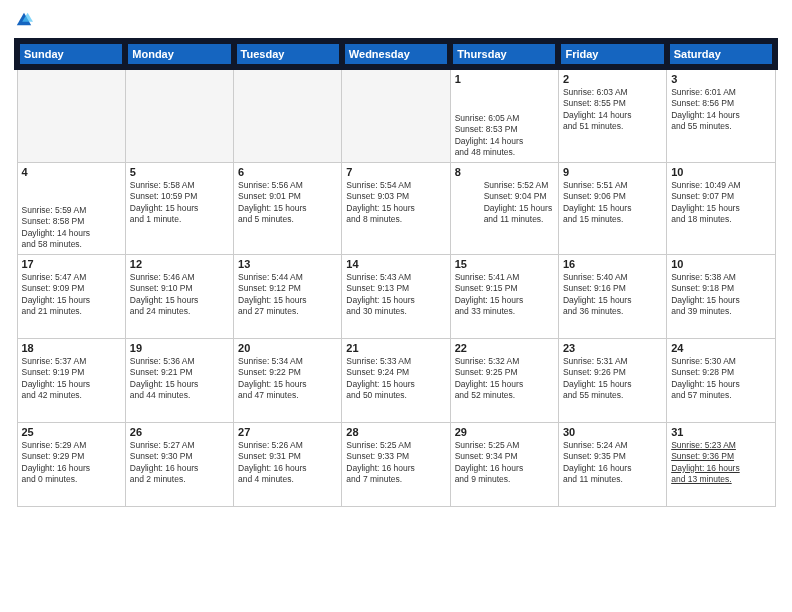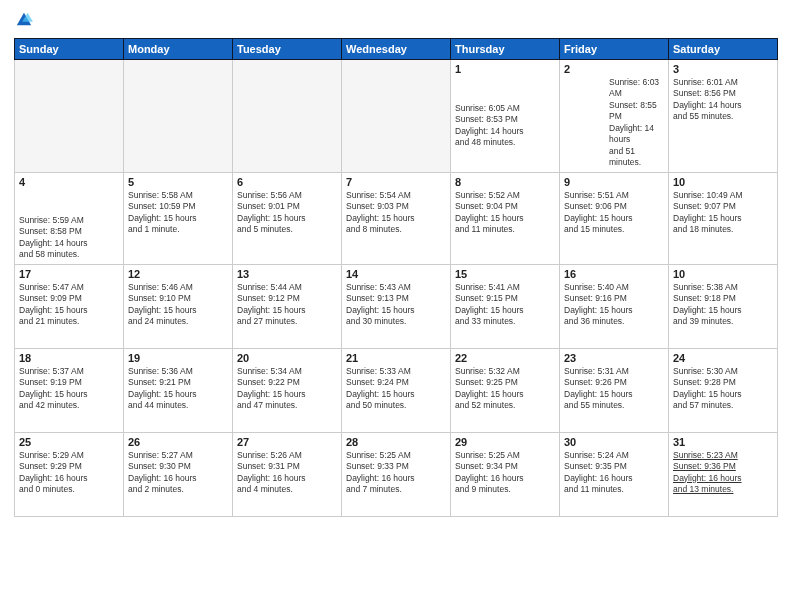--- a/index.html
+++ b/index.html
@@ -55,21 +55,21 @@
       border-collapse: collapse;
       table-layout: fixed;
     }
     .calendar th {
       background-color: #1565c0;
       color: #fff;
       font-size: 11px;
       font-weight: bold;
       padding: 4px 4px;
       text-align: left;
-      border: 1px solid #0f172a;
+      border: 6px solid #0f172a;
     }
     .calendar td {
       border: 1px solid #ccc;
       vertical-align: top;
       padding: 3px 4px;
       font-size: 9px;
       color: #333;
       height: 84px;
       background: #fff;
     }
@@ -136,21 +136,21 @@
           <td class="empty"></td>
           <td>
             <div class="day-number">1</div>
             <div class="cell-text" style="white-space: pre-line; margin-top: 28px;">Sunrise: 6:05 AM
 Sunset: 8:53 PM
 Daylight: 14 hours
 and 48 minutes.</div>
           </td>
           <td>
             <div class="day-number">2</div>
-            <div class="cell-text" style="white-space: pre-line; margin-left: 45px;">Sunrise: 6:03 AM
+            <div class="cell-text" style="white-space: pre-line;">Sunrise: 6:03 AM
 Sunset: 8:55 PM
 Daylight: 14 hours
 and 51 minutes.</div>
           </td>
           <td>
             <div class="day-number">3</div>
             <div class="cell-text" style="white-space: pre-line;">Sunrise: 6:01 AM
 Sunset: 8:56 PM
 Daylight: 14 hours
 and 55 minutes.</div>
@@ -180,21 +180,21 @@
           </td>
           <td>
             <div class="day-number">7</div>
             <div class="cell-text" style="white-space: pre-line;">Sunrise: 5:54 AM
 Sunset: 9:03 PM
 Daylight: 15 hours
 and 8 minutes.</div>
           </td>
           <td>
             <div class="day-number">8</div>
-            <div class="cell-text" style="white-space: pre-line;">Sunrise: 5:52 AM
+            <div class="cell-text" style="white-space: pre-line; margin-left: 29px;">Sunrise: 5:52 AM
 Sunset: 9:04 PM
 Daylight: 15 hours
 and 11 minutes.</div>
           </td>
           <td>
             <div class="day-number">9</div>
             <div class="cell-text" style="white-space: pre-line;">Sunrise: 5:51 AM
 Sunset: 9:06 PM
 Daylight: 15 hours
 and 15 minutes.</div>

